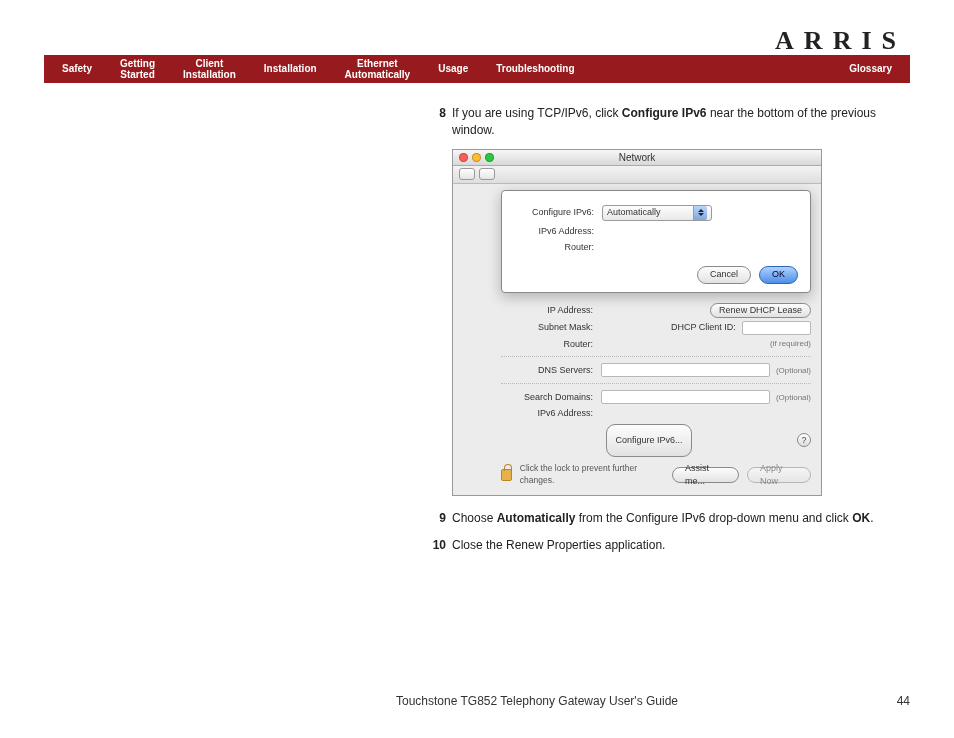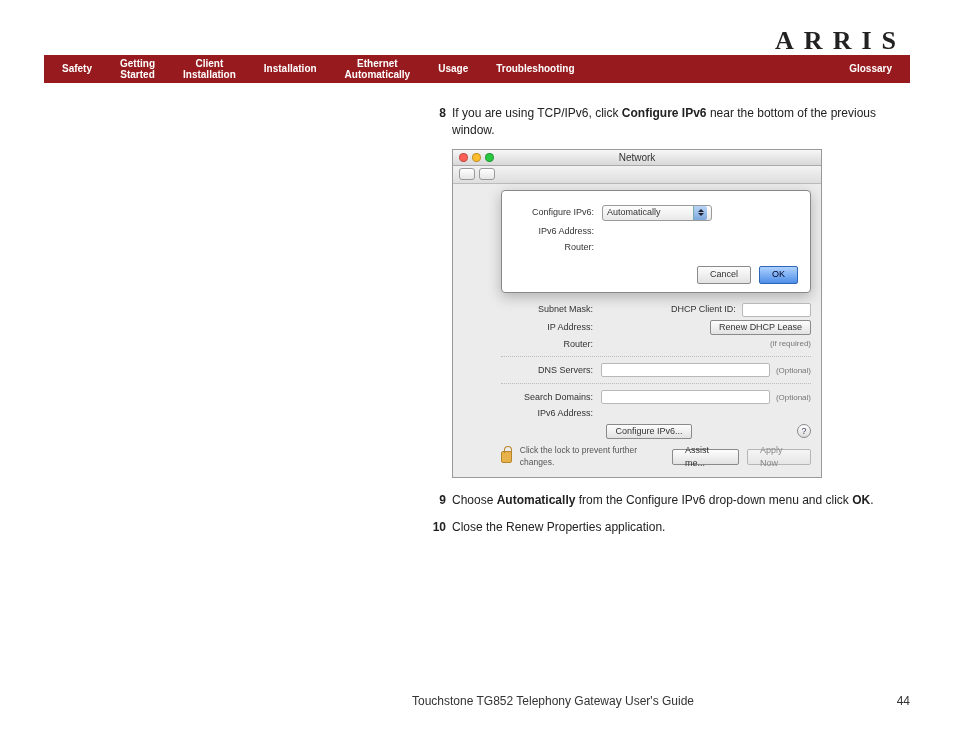--- a/index.html
+++ b/index.html
@@ -108,35 +108,35 @@
   .dropdown .arrow {
     width:14px; height:14px; margin-left:auto;
     background:linear-gradient(#b9d5f7,#7fa8dd); border-left:1px solid #7aa;
     border-radius:0 2px 2px 0; display:flex; flex-direction:column; align-items:center; justify-content:center;
   }
   .dropdown .arrow::before,.dropdown .arrow::after{content:"";border-left:3px solid transparent;border-right:3px solid transparent;}
   .dropdown .arrow::before{border-bottom:3px solid #223;}
   .dropdown .arrow::after{border-top:3px solid #223; margin-top:1px;}
   .sheet-buttons { display:flex; justify-content:flex-end; gap:8px; margin-top:12px;}
   .mac-btn {
-    height:18px; padding:0 12px; border:1px solid #8a8a8a; border-radius:2px;
+    height:18px; padding:0 12px; border:1px solid #8a8a8a; border-radius:9px;
     background:linear-gradient(#fdfdfd,#e2e2e2); font-size:9px; display:inline-flex; align-items:center;
   }
   .mac-btn.primary { background:linear-gradient(#aed2ff,#4e8ee8); border-color:#2e66b5; color:#002;}
   .under-row { display:flex; align-items:center; margin:3px 0;}
   .under-label { width:100px; text-align:right; padding-right:8px;}
   .under-field { flex:1; height:14px; background:#fff; border:1px solid #b8b8b8; border-radius:2px;}
   .under-note { font-size:8px; color:#777; margin-left:6px;}
   .dotted { border-top:1px dotted #bbb; margin:6px 0;}
   .footer-row { display:flex; align-items:center; gap:8px; margin-top:6px;}
   .lock { width:12px; height:12px; background:#e8b24a; border:1px solid #b8862a; border-radius:2px; position:relative;}
   .lock::before{content:"";position:absolute;top:-6px;left:2px;width:6px;height:6px;border:1px solid #b8862a;border-bottom:none;border-radius:4px 4px 0 0;}
   .help-badge {width:14px;height:14px;border:1px solid #888;border-radius:50%;background:linear-gradient(#fff,#ddd);display:inline-flex;align-items:center;justify-content:center;font-size:9px;color:#446;}
   .page-footer {
-    position:absolute; bottom:30px; left:60px; right:44px;
+    position:absolute; bottom:30px; left:44px; right:44px;
     display:flex; justify-content:space-between; font-size:12px; color:#333;
     padding-left: 352px;
   }
 </style>
 </head>
 <body>
 
 <div class="brand">ARRIS</div>
 
 <div class="navbar">
@@ -203,31 +203,31 @@
           <div class="form-label">Router:</div>
           <div class="form-value"></div>
         </div>
         <div class="sheet-buttons">
           <div class="mac-btn">Cancel</div>
           <div class="mac-btn primary">OK</div>
         </div>
       </div>
 
       <div class="under-row">
+        <div class="under-label">IP Address:</div>
+        <div style="flex:1"></div>
+        <div class="mac-btn" style="height:15px;padding:0 8px;">Renew DHCP Lease</div>
+      </div>
+      <div class="under-row">
         <div class="under-label">Subnet Mask:</div>
         <div style="width:70px"></div>
         <div style="text-align:right;padding-right:6px">DHCP Client ID:</div>
         <div class="under-field"></div>
       </div>
       <div class="under-row">
-        <div class="under-label">IP Address:</div>
-        <div style="flex:1"></div>
-        <div class="mac-btn" style="height:15px;padding:0 8px;">Renew DHCP Lease</div>
-      </div>
-      <div class="under-row">
         <div class="under-label">Router:</div>
         <div style="flex:1"></div>
         <div class="under-note">(if required)</div>
       </div>
       <div class="dotted"></div>
       <div class="under-row">
         <div class="under-label">DNS Servers:</div>
         <div class="under-field"></div>
         <div class="under-note">(Optional)</div>
       </div>
@@ -236,21 +236,21 @@
         <div class="under-label">Search Domains:</div>
         <div class="under-field"></div>
         <div class="under-note">(Optional)</div>
       </div>
       <div class="under-row">
         <div class="under-label">IPv6 Address:</div>
         <div style="flex:1"></div>
       </div>
       <div class="under-row" style="justify-content:center; margin-top:4px;">
         <div style="flex:1"></div>
-        <div class="mac-btn" style="height:15px;padding:0 8px;">Configure IPv6...</div>
+        <div class="mac-btn" style="height:33px;padding:0 8px;">Configure IPv6...</div>
         <div style="flex:1"></div>
         <div class="help-badge">?</div>
       </div>
 
       <div class="footer-row">
         <div class="lock"></div>
         <span style="font-size:8.5px;color:#555">Click the lock to prevent further changes.</span>
         <div style="flex:1"></div>
         <div class="mac-btn" style="height:16px">Assist me...</div>
         <div class="mac-btn" style="height:16px;opacity:.55">Apply Now</div>

